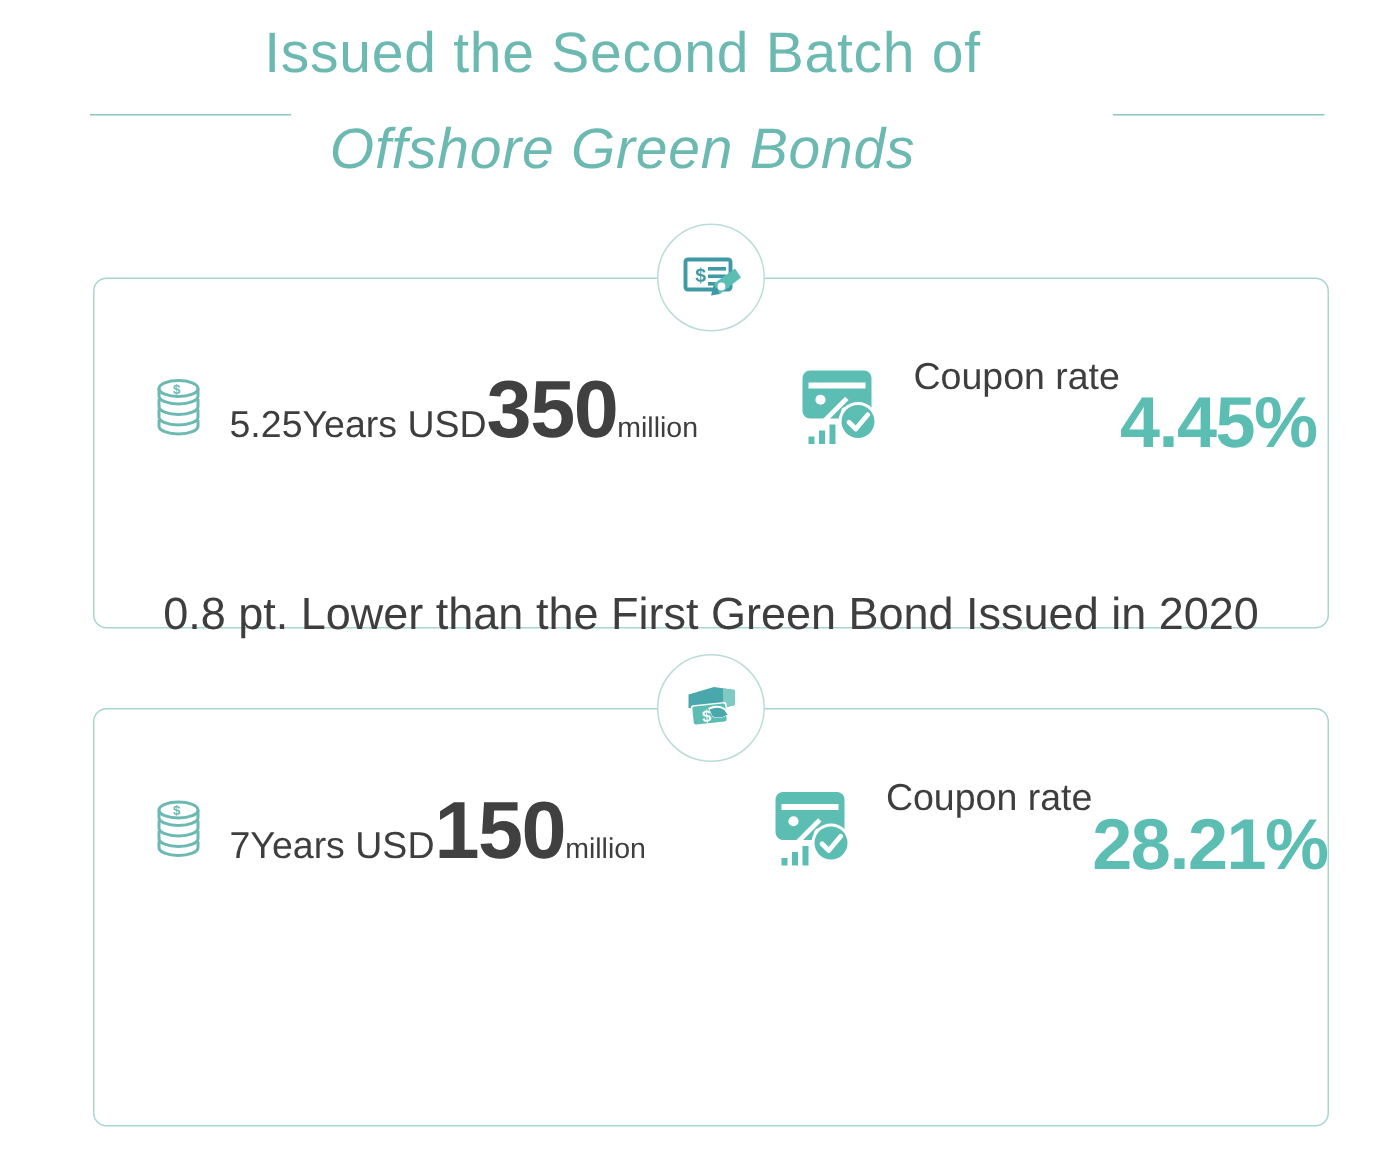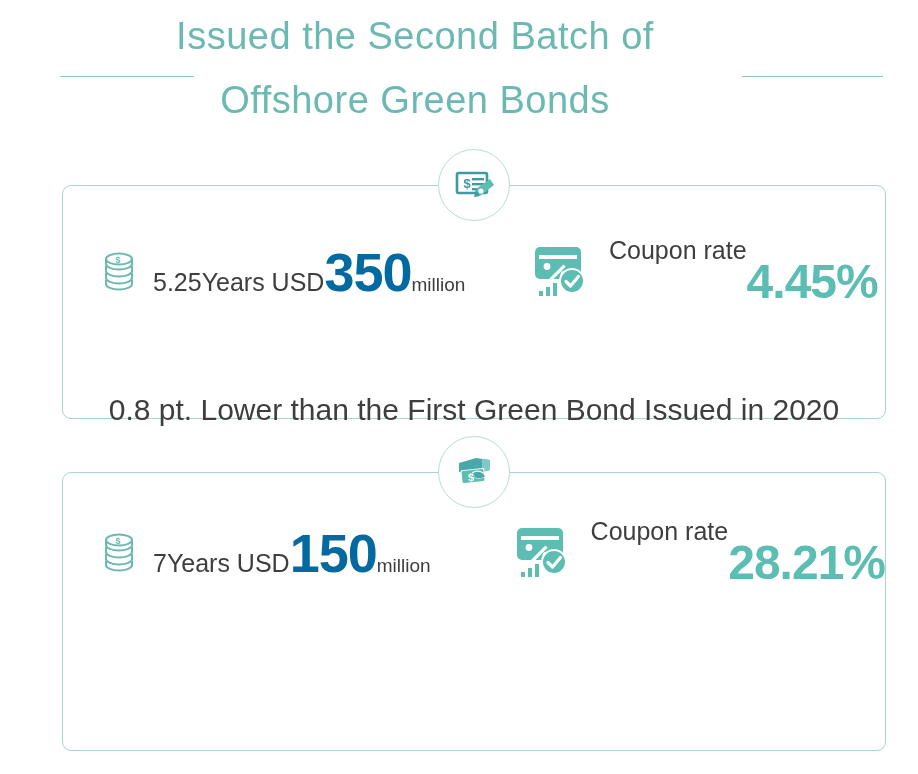--- a/index.html
+++ b/index.html
@@ -28,21 +28,21 @@
     width: 100%;
     text-align: center;
     color: #6cb9b2;
     font-size: 38px;
     font-weight: 300;
     letter-spacing: 0.5px;
     line-height: 1;
     white-space: nowrap;
   }
   .title-line-1 { top: 17px; }
-  .title-line-2 { top: 81px; }
+  .title-line-2 { top: 81px; font-style: italic; }
 
   .deco-rule {
     position: absolute;
     top: 76px;
     height: 1px;
     background: #8cc6bf;
   }
   .deco-rule.left  { left: 60px;  width: 134px; }
   .deco-rule.right { left: 742px; width: 141px; }
 
@@ -105,21 +105,21 @@
     align-items: baseline;
     white-space: nowrap;
   }
   .term-usd {
     font-size: 25px;
     color: #3e3e3e;
     font-weight: 400;
   }
   .big-number {
     font-size: 54px;
-    color: #0369a1;
+    color: #404040;
     font-weight: 600;
     line-height: 1;
     letter-spacing: -1px;
   }
   .unit-word {
     font-size: 19px;
     color: #3e3e3e;
     font-weight: 400;
   }
 

